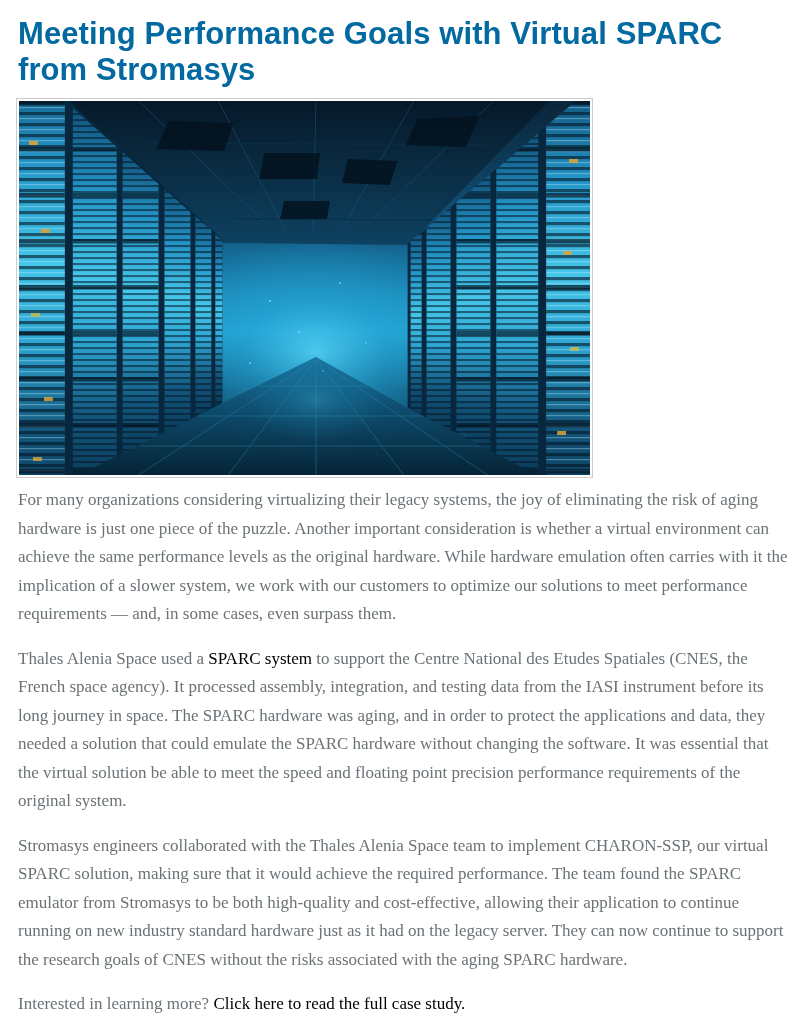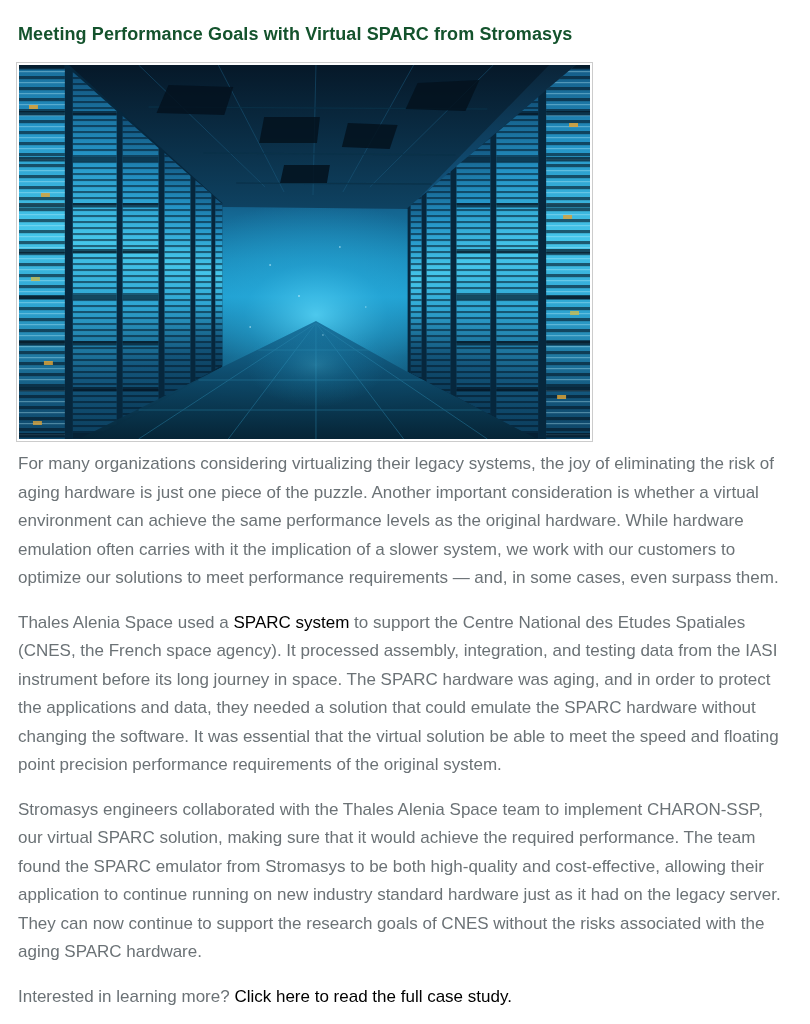--- a/index.html
+++ b/index.html
@@ -4,36 +4,37 @@
 <style>
   html,body{margin:0;padding:0;background:#ffffff;}
   body{
     width:810px;height:1024px;overflow:hidden;
     font-family:"Liberation Sans","DejaVu Sans",sans-serif;
     -webkit-font-smoothing:antialiased;
   }
   .page{padding:0 20px 0 16px;}
   h1.title{
     margin:16px 4px 10px 2px;
-    font-size:18px;line-height:36px;font-weight:700;
-    color:#14532d;letter-spacing:0.1px;
+    font-size:31px;line-height:36px;font-weight:700;
+    color:#0369a1;letter-spacing:0.1px;
   }
   figure.image-frame{
     margin:8px 0 8px 0;
     width:571px;
     border:1px solid #cccccc;
     background:#ffffff;
     padding:2px;
   }
   figure.image-frame svg{display:block;width:571px;height:374px;}
   .body-copy p{
     margin:0 0 16px 2px;
     font-size:17px;line-height:28.5px;
     color:#6b7276;
     max-width:772px;
+    font-family:Liberation Serif, serif;
   }
   .body-copy a{color:#000000;text-decoration:none;cursor:pointer;}
 </style>
 </head>
 <body>
 
 <div class="page">
 
   <h1 class="title">Meeting Performance Goals with Virtual SPARC from Stromasys</h1>
 

